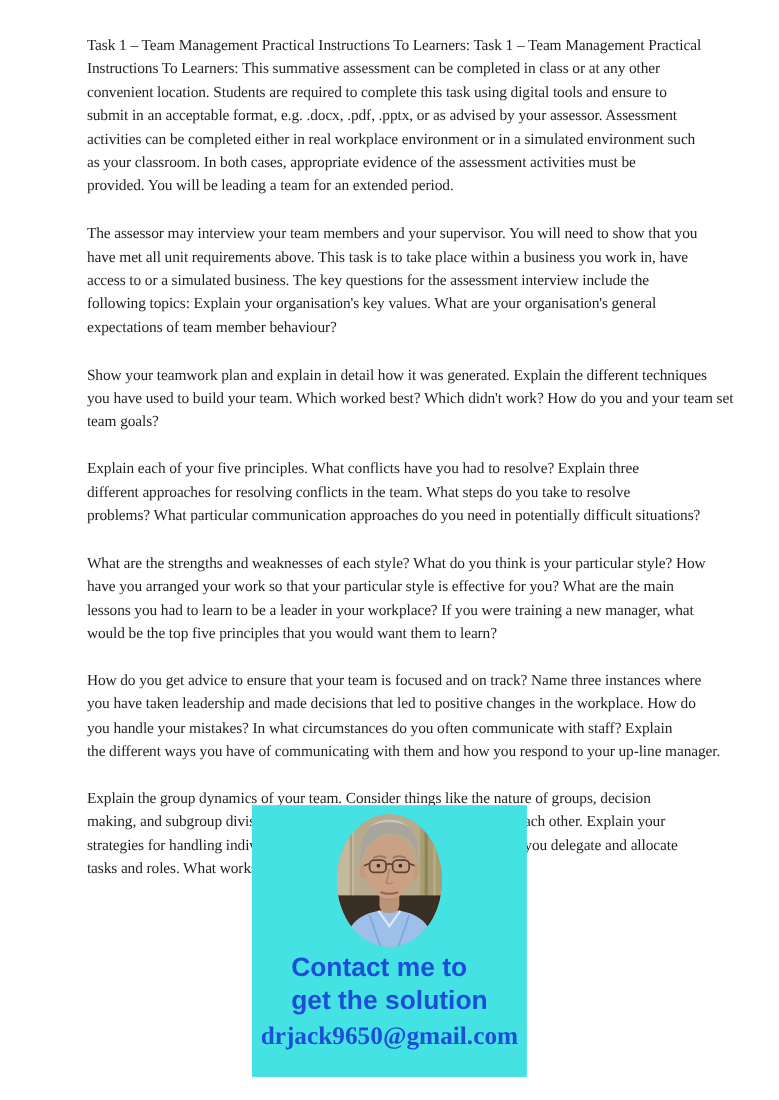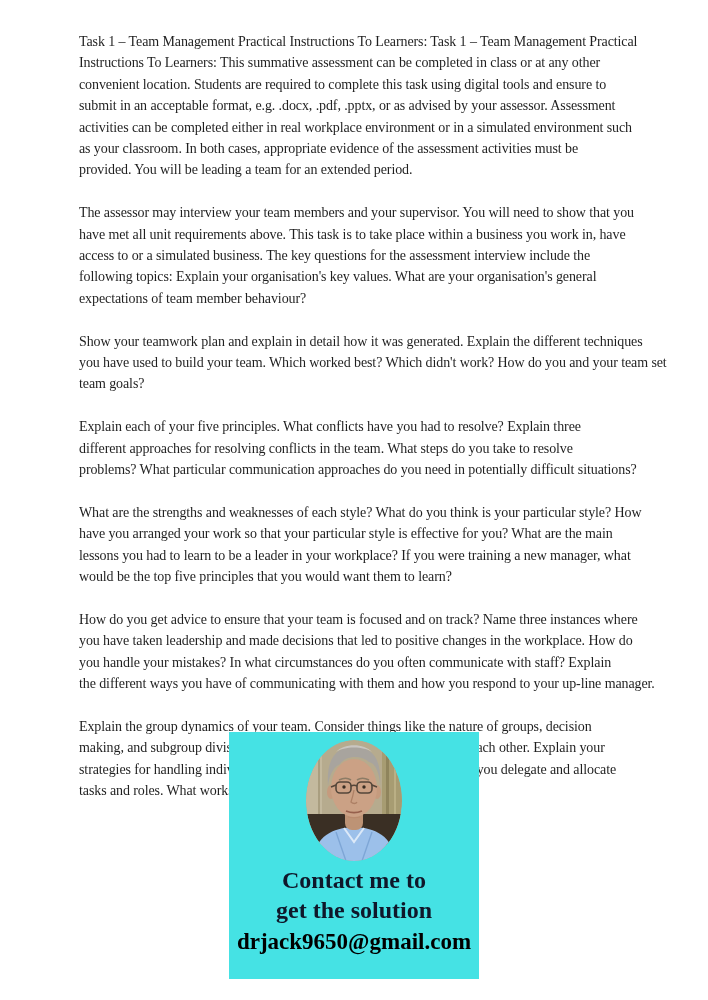--- a/index.html
+++ b/index.html
@@ -37,35 +37,34 @@
   .promo-photo {
     margin-top: 8px;
     width: 96px;
     height: 121px;
     border-radius: 50%;
     overflow: hidden;
     flex: none;
   }
   .promo-heading {
     margin-top: 4px;
-    font-family: Liberation Serif, serif;
+    font-family: Liberation Sans, sans-serif;
     font-weight: 700;
     font-size: 24px;
     line-height: 30px;
-    color: #0f172a;
-    text-align: center;
+    color: #1d4ed8;
     white-space: pre-line;
   }
   .promo-email {
     margin-top: 2px;
     font-family: "Liberation Serif", serif;
     font-weight: 700;
     font-size: 23px;
     line-height: 30px;
-    color: #000000;
+    color: #1d4ed8;
     text-align: center;
   }
 </style>
 </head>
 <body>
 
 <div class="doc">
   <p>Task 1 – Team Management Practical Instructions To Learners: Task 1 – Team Management Practical
 Instructions To Learners: This summative assessment can be completed in class or at any other
 convenient location. Students are required to complete this task using digital tools and ensure to

